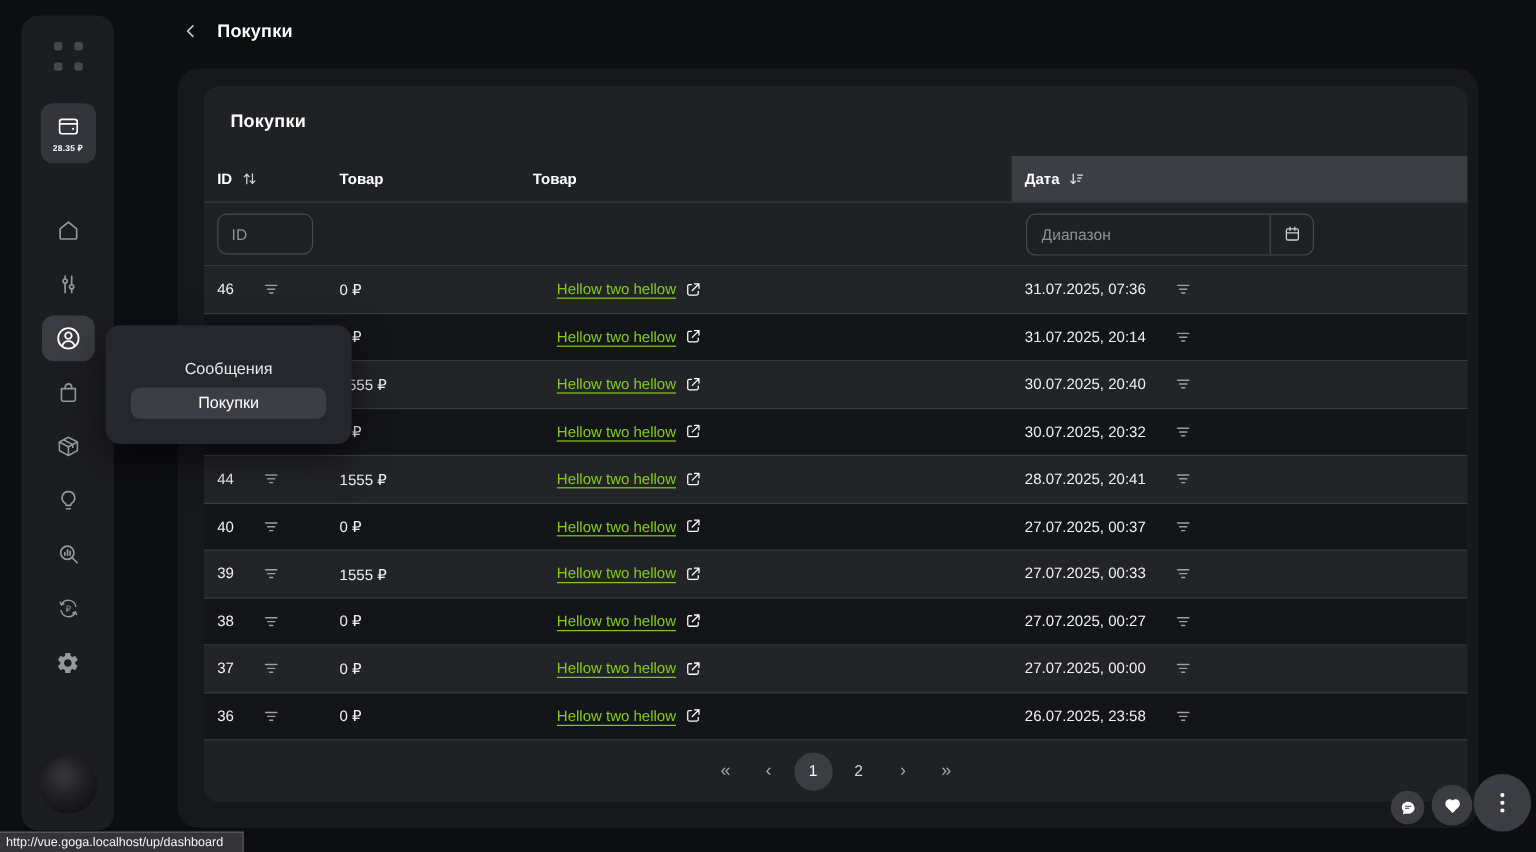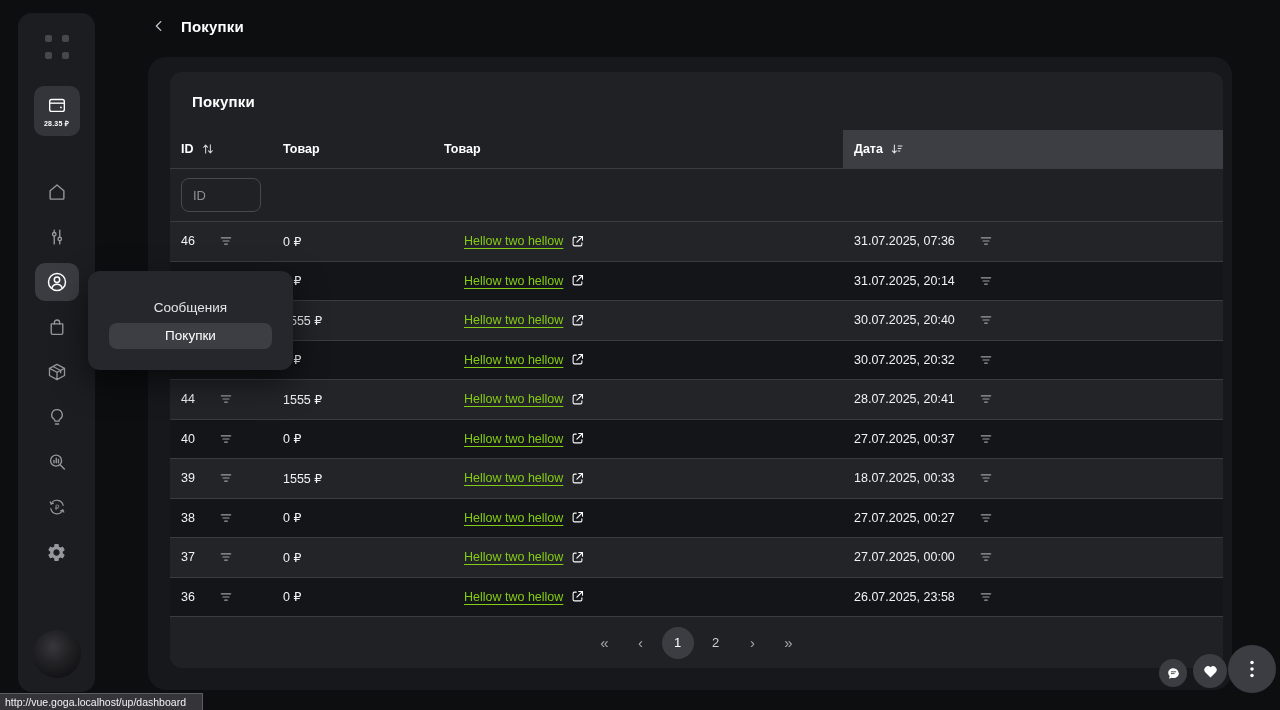--- a/index.html
+++ b/index.html
@@ -239,20 +239,33 @@
         </span>
       </div>
     </div>
 
     <div class="tgrid filter-row">
       <div>
         <input class="id-input" type="text" placeholder="ID" style="">
       </div>
       <div></div>
       <div></div>
+      <div>
+        <div class="range-field">
+          <input class="range-input" type="text" placeholder="Диапазон" style="">
+          <button class="range-cal-btn">
+            <span>
+              <svg width="16" height="16" viewBox="0 0 24 24" fill="none" stroke="#cfd0d4" stroke-width="1.6" stroke-linecap="round">
+                <rect x="4.5" y="5.5" width="15" height="14" rx="2"></rect>
+                <path d="M4.5 10.5h15M9 3.5v4M15 3.5v4"></path>
+              </svg>
+            </span>
+          </button>
+        </div>
+      </div>
     </div>
 
     <div class="tbody">
   <div class="tgrid trow row-a">
     <div class="cell">
       <span class="val">46</span>
       <button class="flt">
         <svg width="12" height="10" viewBox="0 0 12 10" fill="none" stroke="#9b9da3" stroke-width="1.2" stroke-linecap="round">
           <path d="M1.3 1.8h9.4M3 5h6M4.7 8.2h2.6"></path>
         </svg>
@@ -464,21 +477,21 @@
         <span class="plabel">Hellow two hellow</span>
         <span>
           <svg width="15" height="15" viewBox="0 0 24 24" fill="none" stroke="#fff" stroke-width="1.7" stroke-linecap="round" stroke-linejoin="round">
             <path d="M10 5H7a2 2 0 0 0-2 2v10a2 2 0 0 0 2 2h10a2 2 0 0 0 2-2v-3"></path>
             <path d="M14 4h6v6M20 4l-9 9"></path>
           </svg>
         </span>
       </a>
     </div>
     <div class="cell">
-      <span class="val">18.07.2025, 00:33</span>
+      <span class="val">27.07.2025, 00:33</span>
       <button class="flt">
         <svg width="12" height="10" viewBox="0 0 12 10" fill="none" stroke="#9b9da3" stroke-width="1.2" stroke-linecap="round">
           <path d="M1.3 1.8h9.4M3 5h6M4.7 8.2h2.6"></path>
         </svg>
       </button>
     </div>
   </div>
 
   <div class="tgrid trow row-b">
     <div class="cell">

